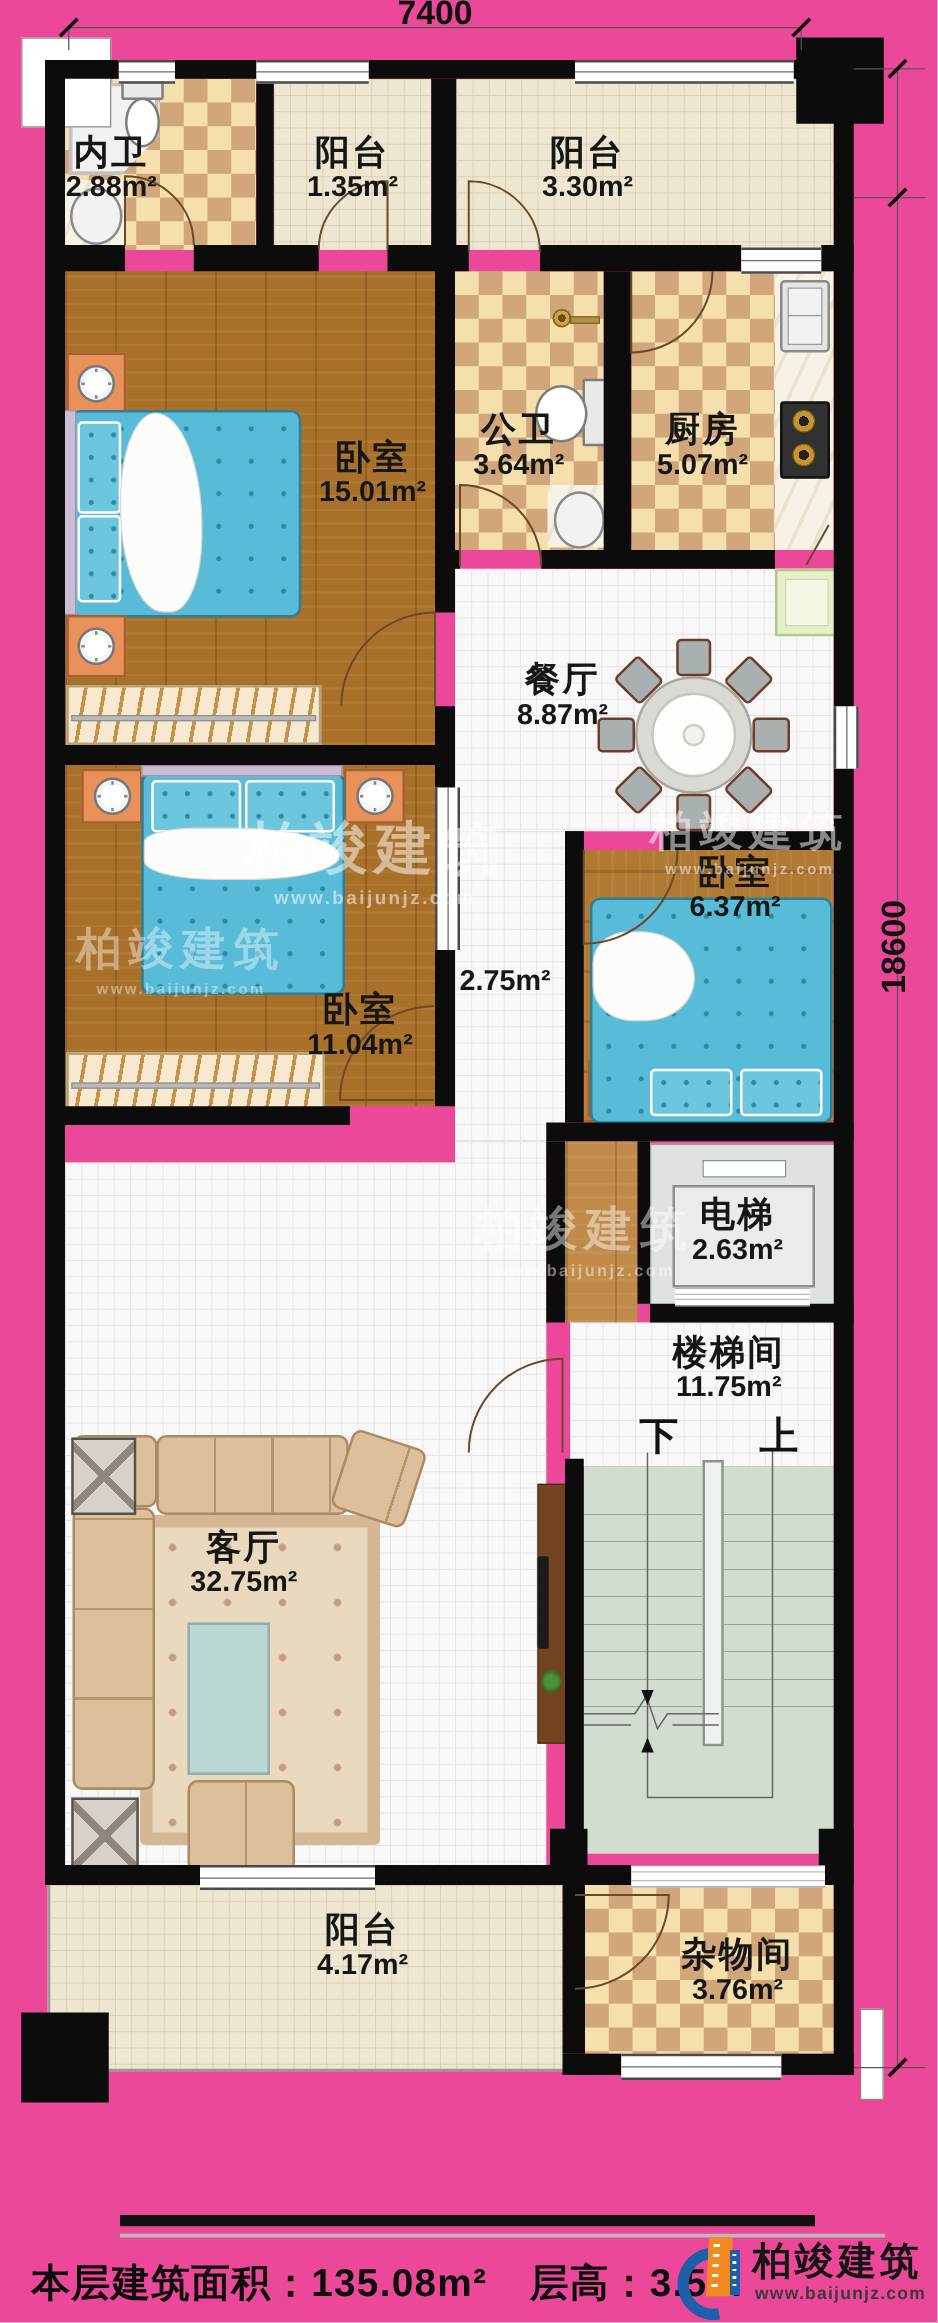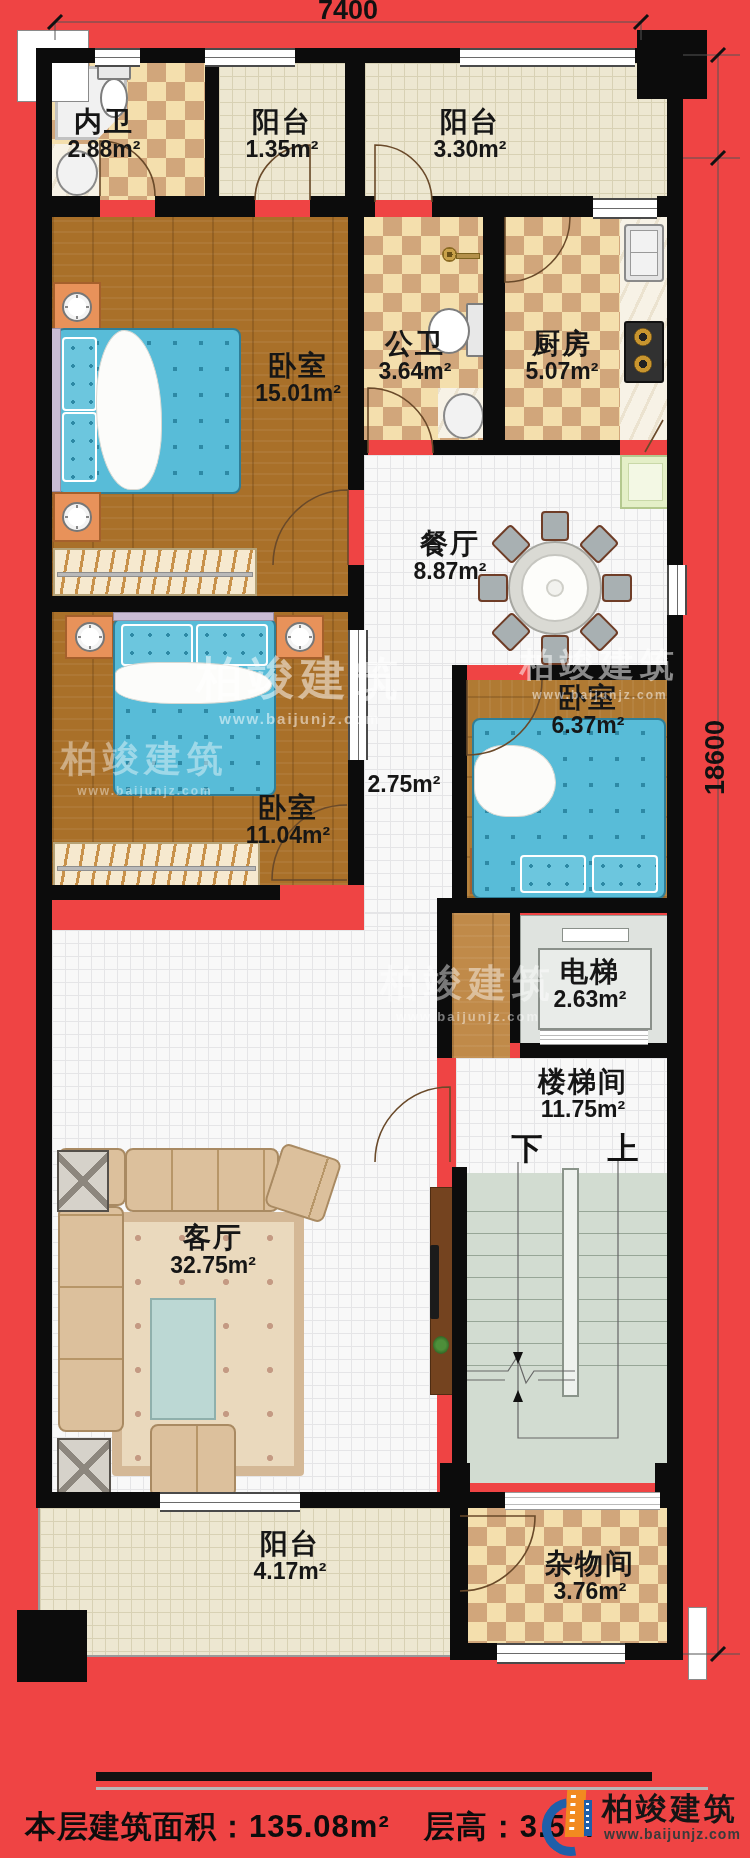--- a/index.html
+++ b/index.html
@@ -1,16 +1,16 @@
 <!DOCTYPE html>
 <html><head>
 <meta charset="utf-8">
 <style>
   html,body{margin:0;padding:0;background:#ffffff;}
-  #page{position:relative;width:750px;height:1858px;background:#ef4444;overflow:hidden;
+  #page{position:relative;width:750px;height:1858px;background:#ec4899;overflow:hidden;
         font-family:"Liberation Sans",sans-serif;color:#111;}
   .abs{position:absolute;}
   
   .wall{position:absolute;background:#0c0c0c;z-index:30;}
   .blacksq{position:absolute;background:#0c0c0c;z-index:31;}
   .whitesq{position:absolute;background:#fff;border:1px solid #8a8a8a;z-index:5;}
   .win{position:absolute;background:#fff;border-top:2px solid #4a4a4a;border-bottom:2px solid #4a4a4a;z-index:35;}
   .win::before{content:'';position:absolute;left:0;right:0;top:50%;height:1px;margin-top:-0.5px;background:#6a6a6a;}
   .win.v{border-top:none;border-bottom:none;border-left:2px solid #4a4a4a;border-right:2px solid #4a4a4a;}
   .win.v::before{left:50%;top:0;bottom:0;width:1px;height:auto;margin:0 0 0 -0.5px;}
@@ -299,21 +299,21 @@
         <path d="M711 62 L725 48"></path>
         <path d="M711 165 L725 151"></path>
         <path d="M711 1661 L725 1647"></path>
       </g>
     </g>
   </svg>
 
   <div class="dimtext" style="left:348px;top:-5px;transform:translateX(-50%);left:348px;">7400</div>
   <div class="dimtext vert" style="left:700px;top:720px;">18600</div>
 
-  <div class="rlabel" style="left:104px;top:106px;">
+  <div class="rlabel" style="left:89px;top:106px;">
     <div class="nm">内卫</div>
     <div class="ar">2.88m²</div>
   </div>
   <div class="rlabel" style="left:282px;top:106px;">
     <div class="nm">阳台</div>
     <div class="ar">1.35m²</div>
   </div>
   <div class="rlabel" style="left:470px;top:106px;">
     <div class="nm">阳台</div>
     <div class="ar">3.30m²</div>
@@ -343,21 +343,21 @@
     <div class="ar">2.75m²</div>
   </div>
   <div class="rlabel" style="left:288px;top:792px;">
     <div class="nm">卧室</div>
     <div class="ar">11.04m²</div>
   </div>
   <div class="rlabel" style="left:590px;top:956px;">
     <div class="nm">电梯</div>
     <div class="ar">2.63m²</div>
   </div>
-  <div class="rlabel" style="left:213px;top:1222px;">
+  <div class="rlabel" style="left:195px;top:1222px;">
     <div class="nm">客厅</div>
     <div class="ar">32.75m²</div>
   </div>
   <div class="rlabel" style="left:583px;top:1066px;">
     <div class="nm">楼梯间</div>
     <div class="ar">11.75m²</div>
   </div>
   <div class="rlabel" style="left:290px;top:1528px;">
     <div class="nm">阳台</div>
     <div class="ar">4.17m²</div>

